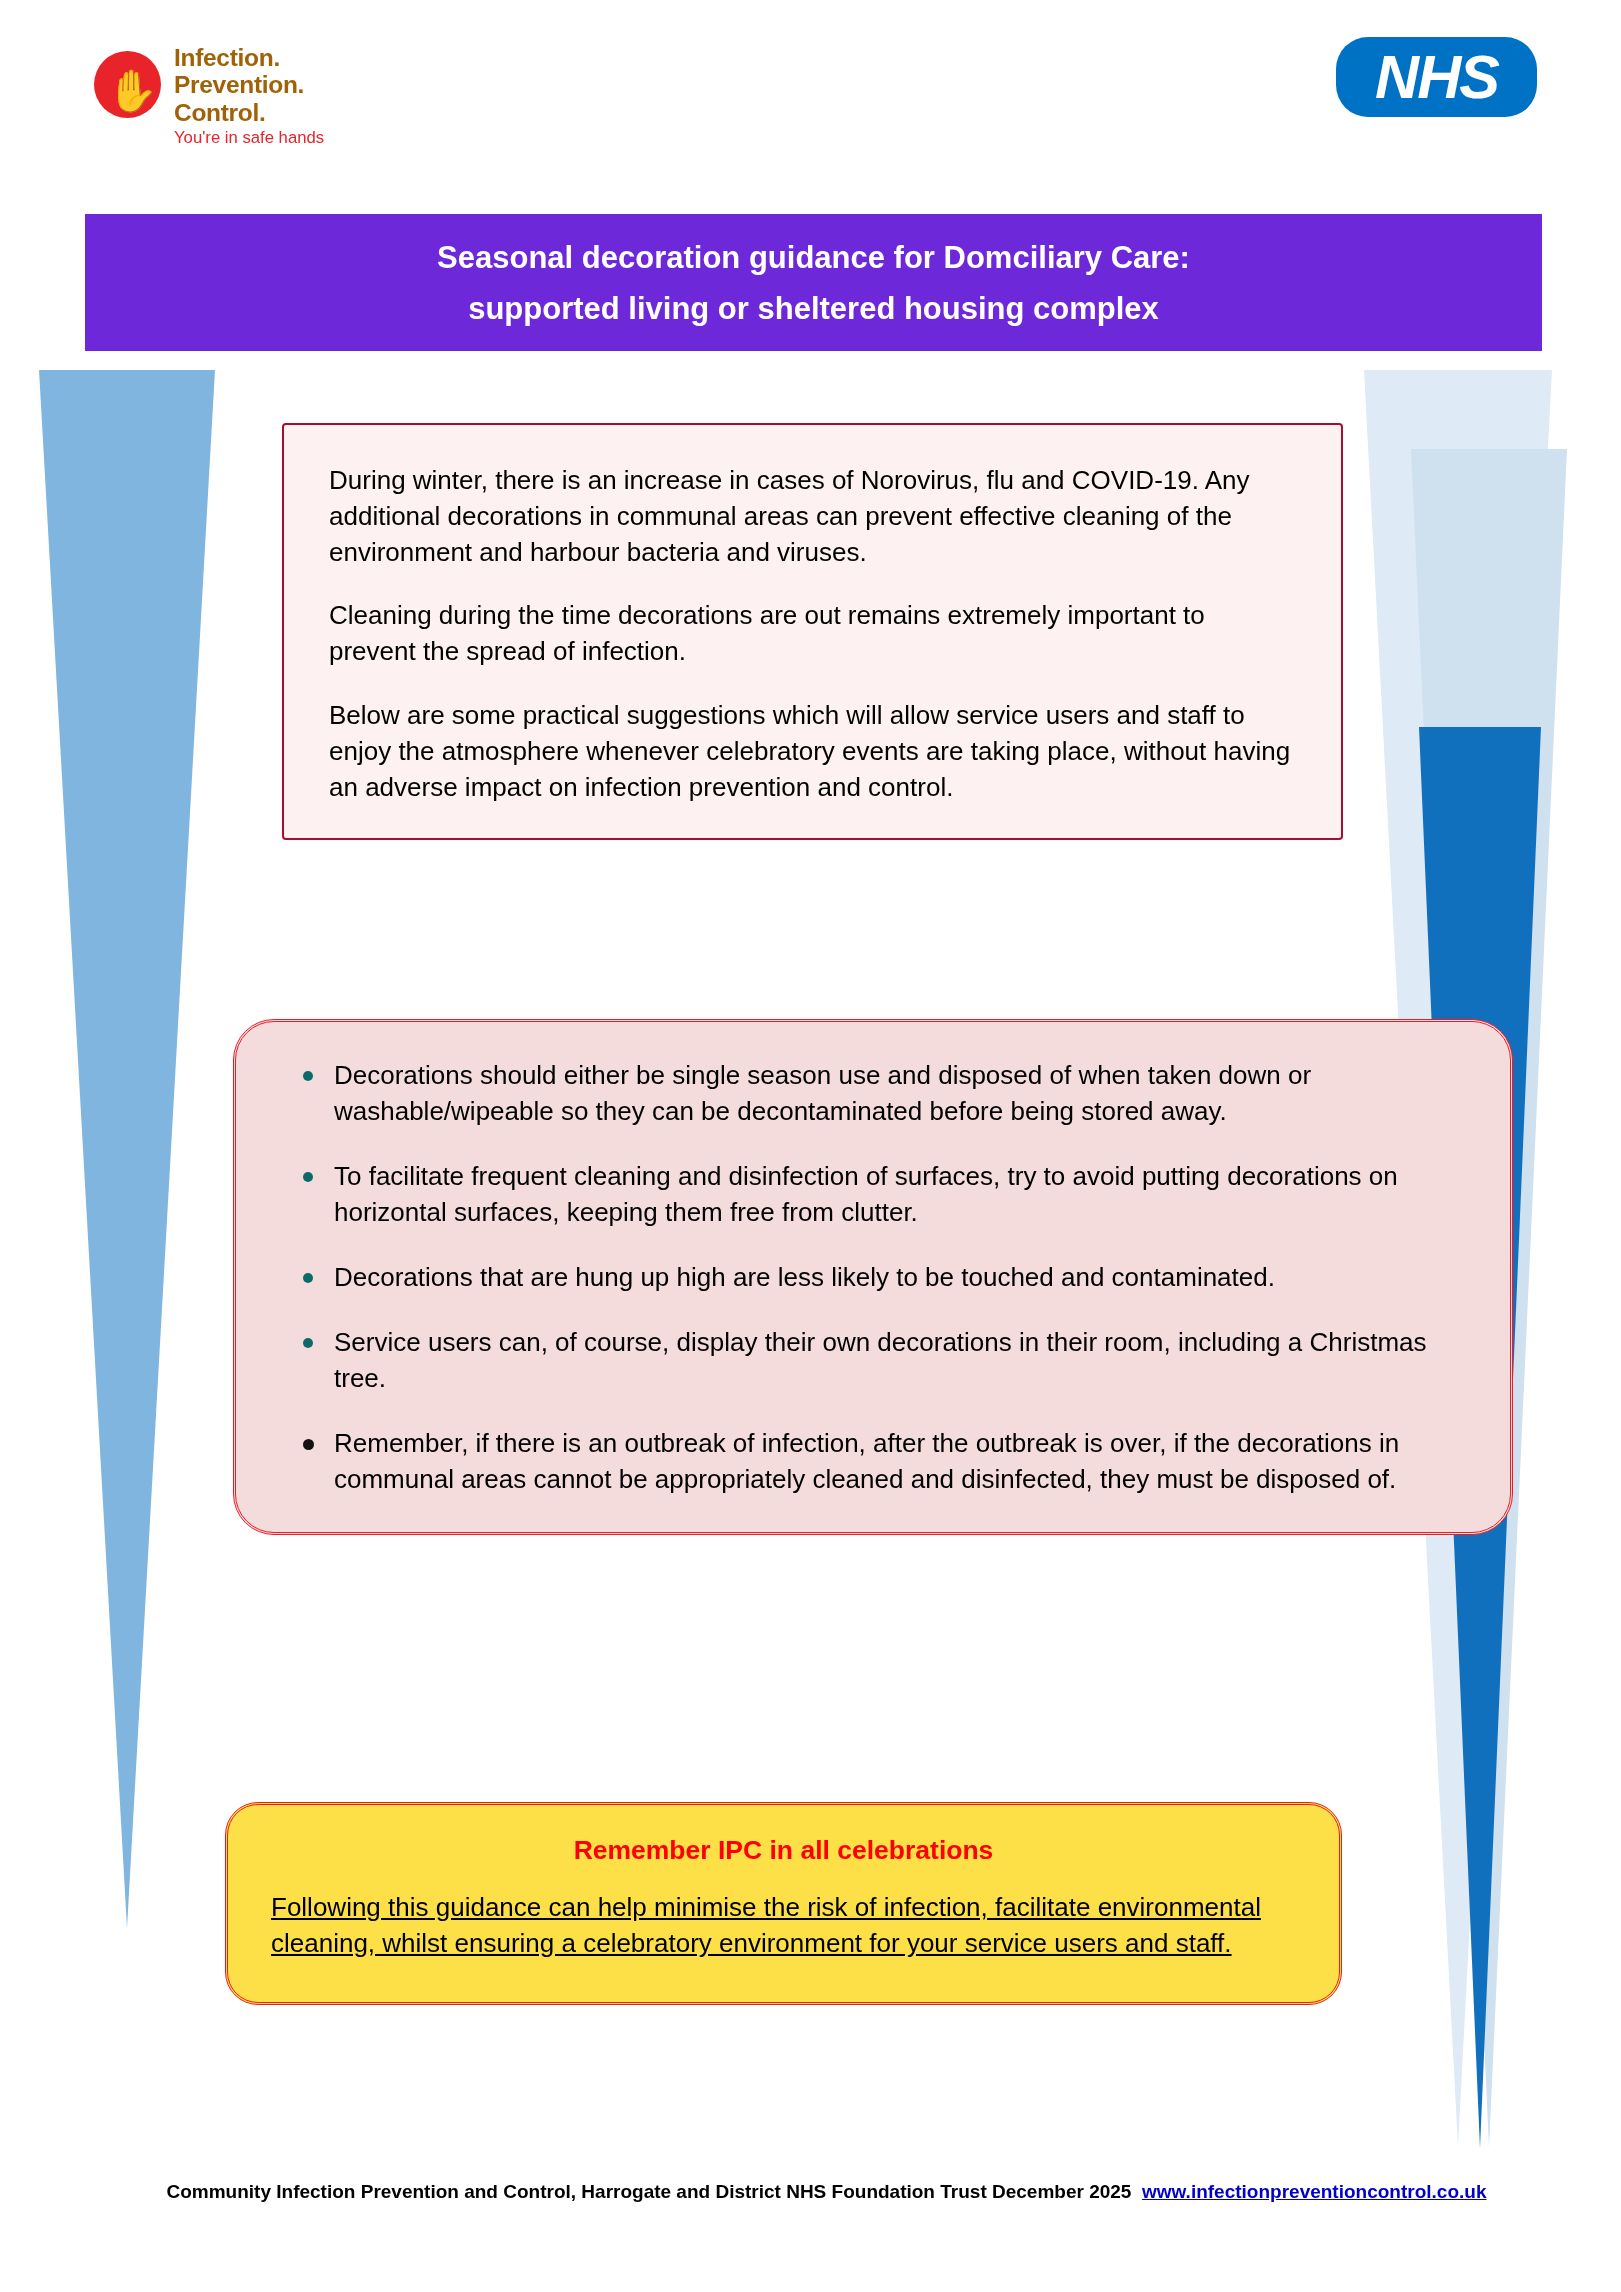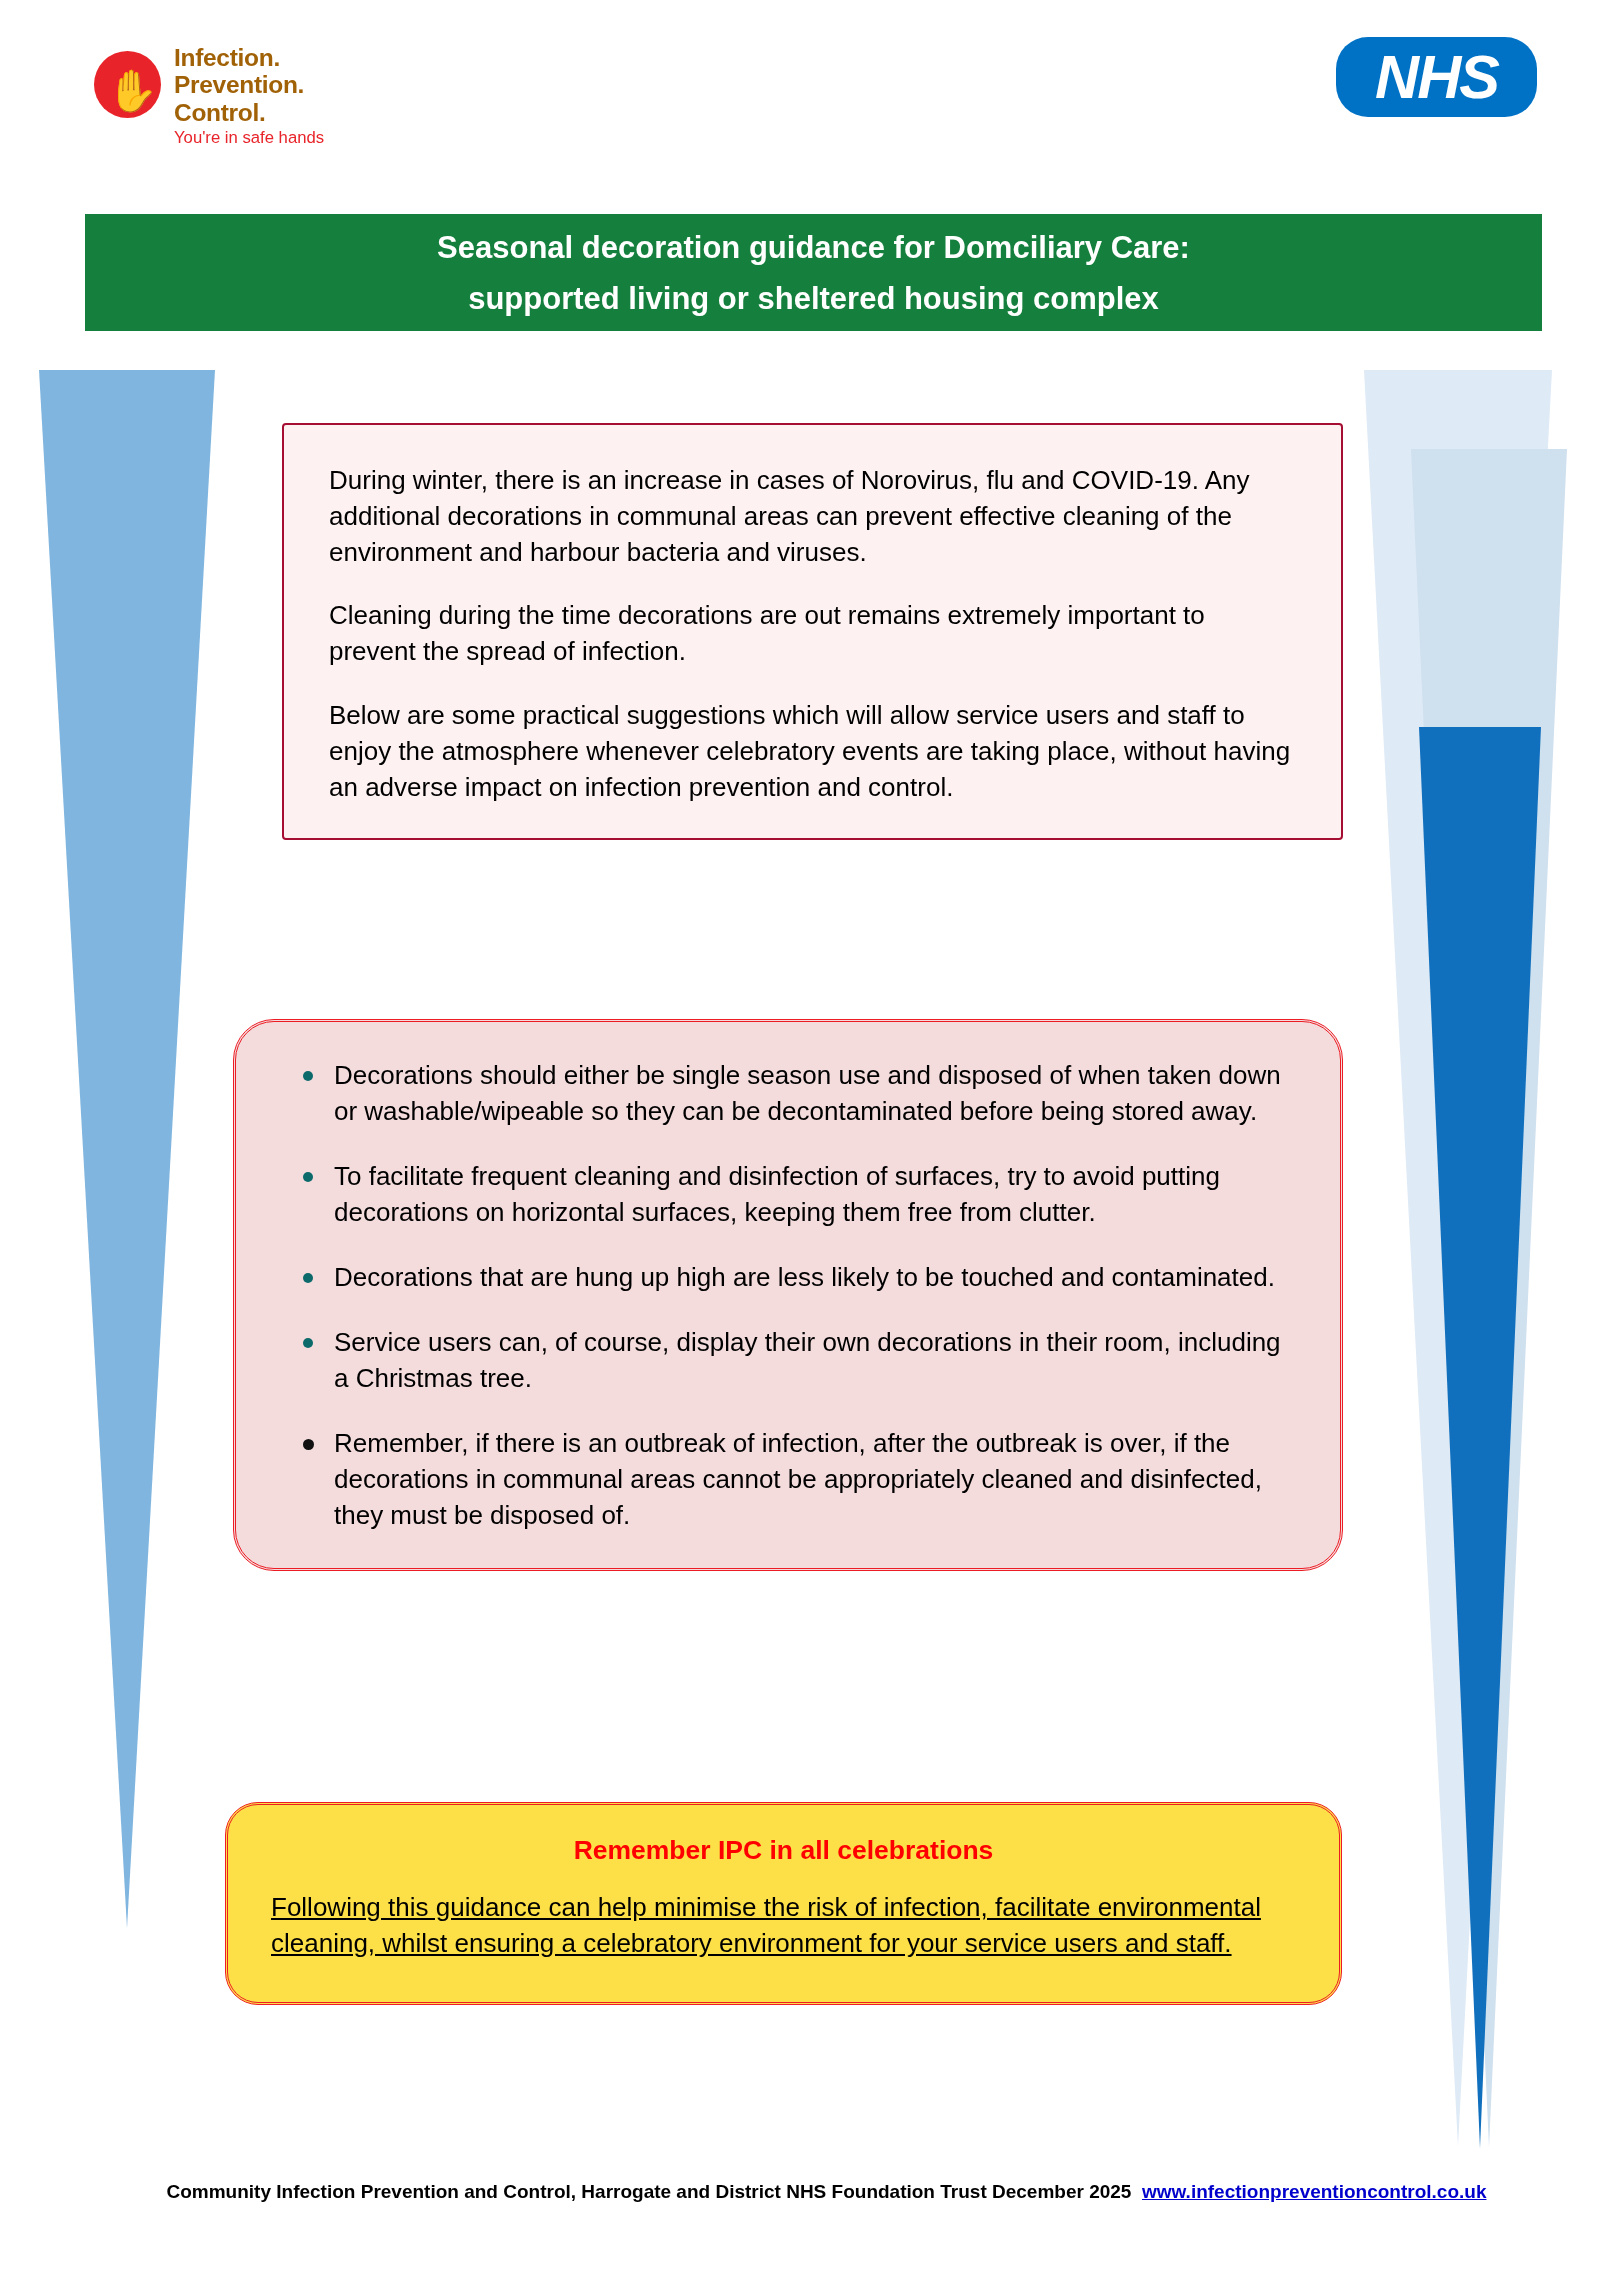--- a/index.html
+++ b/index.html
@@ -124,22 +124,22 @@
     letter-spacing: -2px;
     line-height: 61px;
   }
 
   
   #title-banner {
     position: absolute;
     left: 85px;
     top: 214px;
     width: 1457px;
-    height: 117px;
-    background: #15803d;
+    height: 137px;
+    background: #6d28d9;
     display: flex;
     flex-direction: column;
     align-items: center;
     justify-content: center;
   }
   .title-line {
     color: #ffffff;
     font-weight: bold;
     font-size: 31px;
     line-height: 51px;
@@ -163,21 +163,21 @@
     font-size: 26px;
     line-height: 36px;
     color: #000000;
   }
   #intro-box p:last-child { margin-bottom: 0; margin-top: 20px; }
 
   #bullets-box {
     position: absolute;
     left: 233px;
     top: 1019px;
-    width: 1110px;
+    width: 1280px;
     box-sizing: border-box;
     border: 3.9px double #ED1C24;
     border-radius: 41px;
     background: #F4DCDD;
     padding: 35px 53px 35px 43px;
   }
   #bullets-list {
     margin: 0;
     padding: 0;
     list-style: none;

